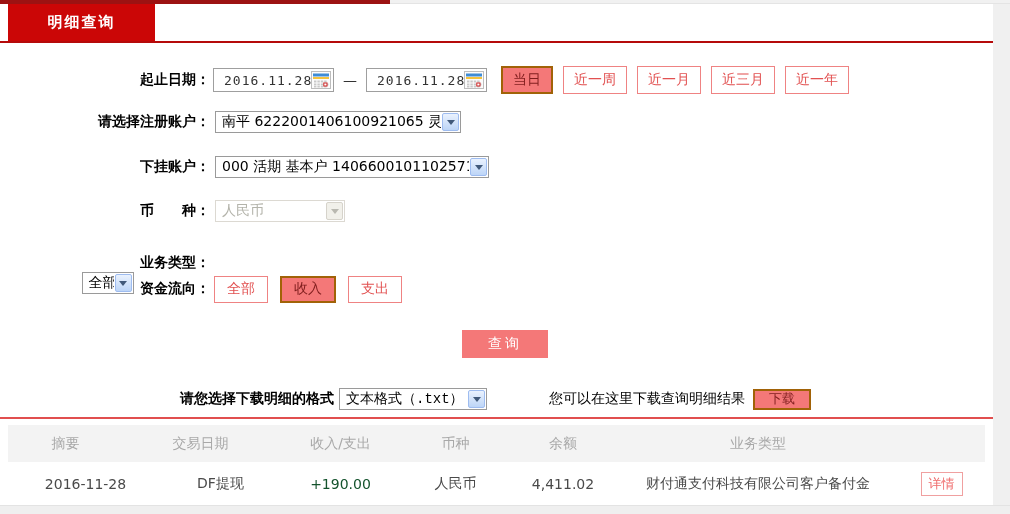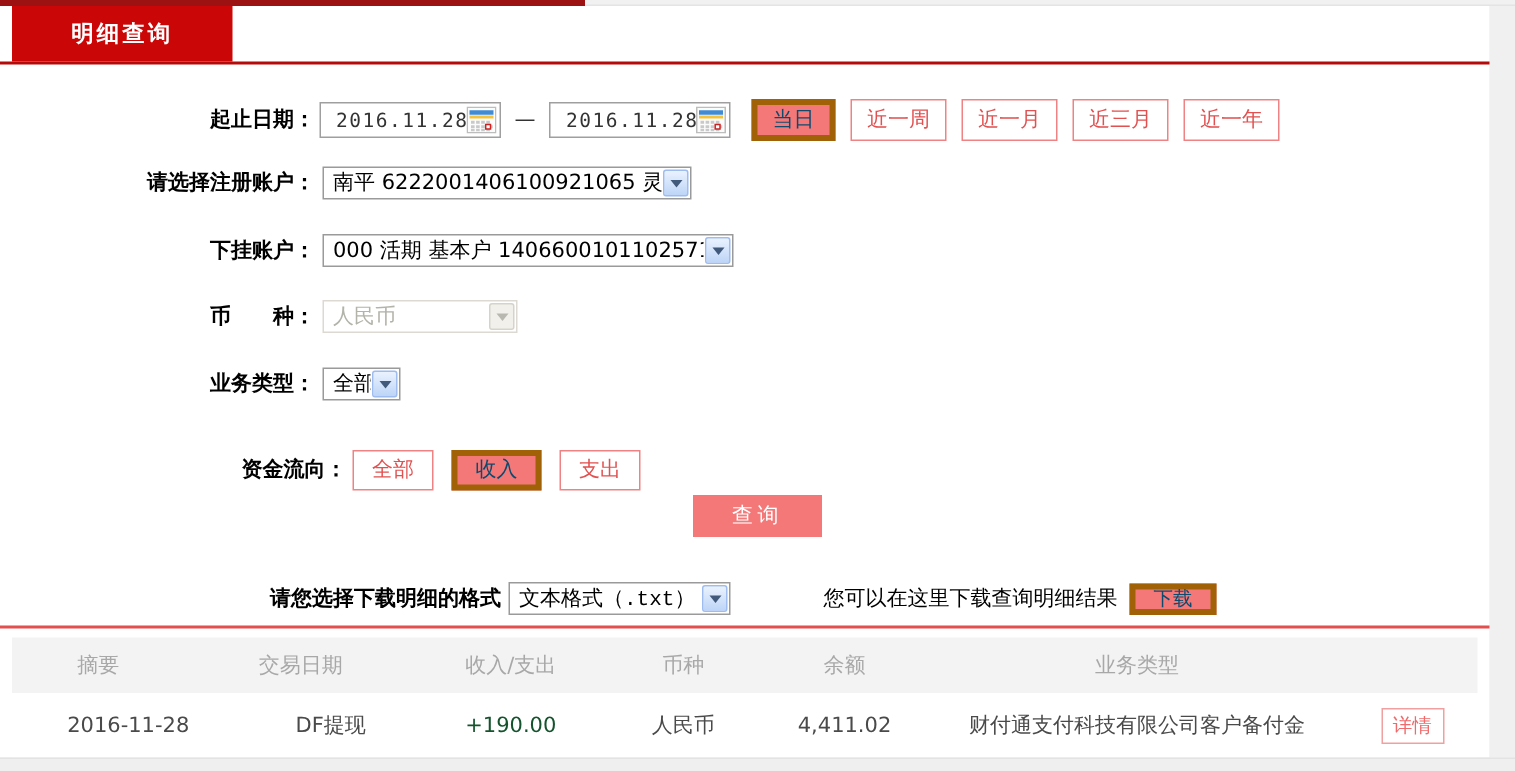--- a/index.html
+++ b/index.html
@@ -18,21 +18,21 @@
   .row { position:absolute; left:0; display:flex; align-items:center; }
   .row .lbl { display:inline-block; width:210px; text-align:right; font-weight:bold; color:#000; white-space:pre; }
 
   .date-input { display:flex; align-items:center; width:121px; height:24px; border:1px solid #9f9f9f; background:#fff; margin-left:3px; }
   .date-input .dval { flex:1; border:0; outline:0; width:80px; padding-left:10px; font-size:13px; color:#333;
                       font-family:"DejaVu Sans Mono","Liberation Mono",monospace; letter-spacing:1px; background:transparent; }
   .cal { width:20px; height:18px; margin-right:2px; cursor:pointer; flex:0 0 auto; }
   .dash { margin:0 6px 0 9px; color:#333; }
 
   .btn-filled, .btn-outline { display:inline-flex; align-items:center; justify-content:center; cursor:pointer; }
-  .btn-filled  { background:#f47878; color:#0c4a6e; border:4px solid #a16207; }
+  .btn-filled  { background:#f47878; color:#7f1d1d; border:2px solid #a16207; }
   .btn-outline { background:#fff; color:#e25151; border:1px solid #ef8383; }
   .qbtn { height:28px; padding:0 10px; margin-right:10px; font-size:14px; }
   .qbtn.first { margin-left:14px; }
 
   .sel { display:inline-flex; align-items:center; height:22px; border:1px solid #9a9a9a; background:#fff; margin-left:5px; cursor:pointer; }
   .sel .stext { flex:1; padding:0 6px 0 6px; white-space:nowrap; overflow:hidden; color:#000; font-size:14px; }
   .sel .sarrow { width:17px; height:18px; margin:1px; border:1px solid #9ebcf0; border-radius:2px;
                  background:linear-gradient(#eaf2fe,#bdd5f7); display:flex; align-items:center; justify-content:center; flex:0 0 auto; }
   .sel .chev { width:0; height:0; border-left:4px solid transparent; border-right:4px solid transparent; border-top:5px solid #41597a; }
   .sel.disabled { border-color:#dcd9d2; cursor:default; }
@@ -157,31 +157,31 @@
   <div class="row" style="top:198px; height:26px;">
     <span class="lbl">币　　种：</span>
     <span class="sel disabled" style="width:130px;">
       <span class="stext">人民币</span>
       <span class="sarrow">
           <span class="chev"></span>
         </span>
     </span>
   </div>
 
-  <div class="row" style="top:243px; height:26px;">
+  <div class="row" style="top:254px; height:26px;flex-direction:column;">
     <span class="lbl">业务类型：</span>
     <span class="sel" style="width:52px;">
       <span class="stext">全部</span>
       <span class="sarrow">
           <span class="chev"></span>
         </span>
     </span>
   </div>
 
-  <div class="row" style="top:299px; height:28px;padding-left:21px;">
+  <div class="row" style="top:275px; height:28px;">
     <span class="lbl" style="margin-right:4px;">资金流向：</span>
     <span class="btn-outline flowbtn">全部</span>
     <span class="btn-filled flowbtn">收入</span>
     <span class="btn-outline flowbtn">支出</span>
   </div>
 
   <div class="query-btn">查询</div>
 
   <div class="dl-row">
     <span class="dl-lbl">请您选择下载明细的格式</span>

